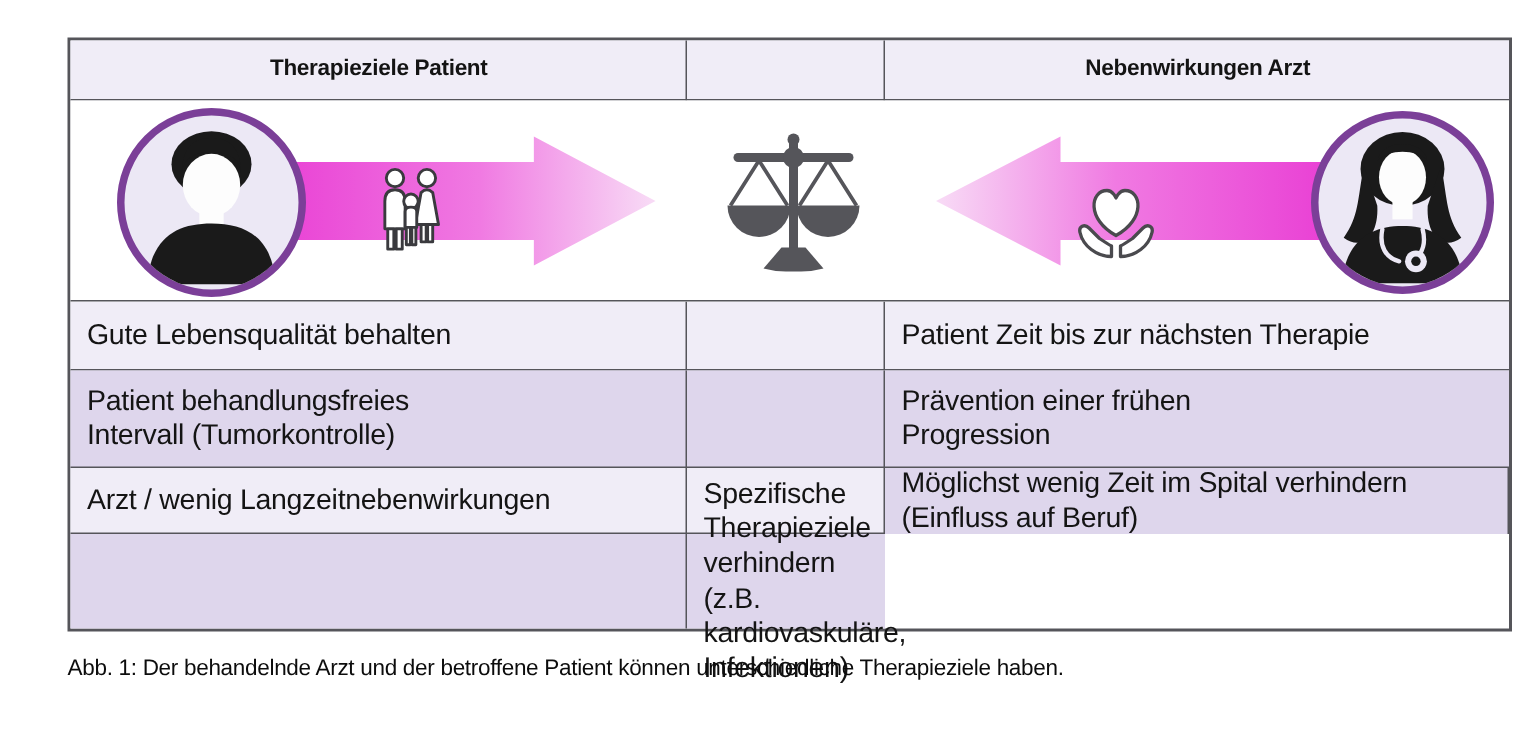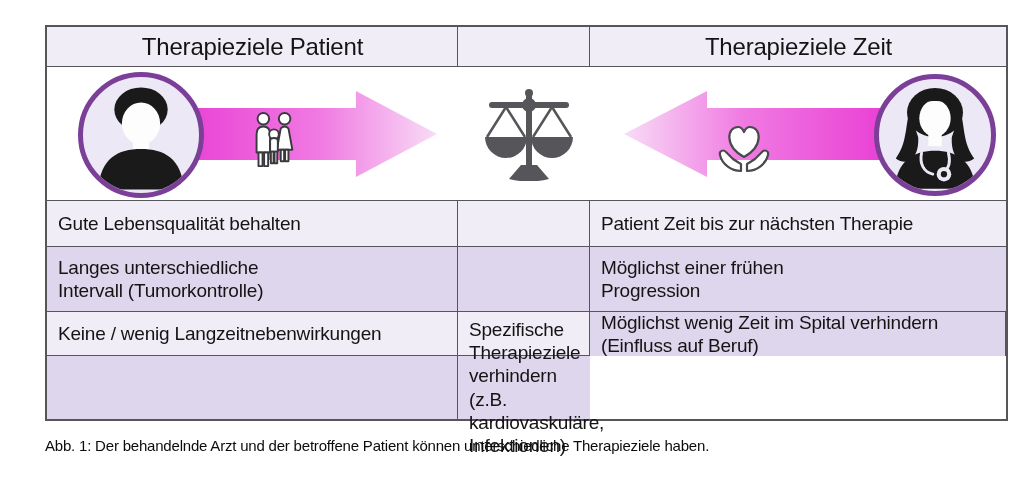--- a/index.html
+++ b/index.html
@@ -20,21 +20,21 @@
     grid-template-rows:40px 134px 46px 65px 44px 63px;
     border:2px solid var(--border);
     background:#fff;
   }
   .cell{
     display:flex;align-items:center;
     font-size:19px;letter-spacing:-0.2px;line-height:1.22;
     white-space:pre-line;
     padding:2px 10px 2px 11px;
   }
-  .hdr{background:var(--row-light);justify-content:center;font-size:24px;}
+  .hdr{background:var(--row-light);justify-content:center;font-size:15px;font-weight:bold;}
   .light{background:var(--row-light);text-align:center;}
   .dark{background:var(--row-dark);}
   .br{border-right:1.5px solid var(--border);}
   .bb{border-bottom:1.5px solid var(--border);}
   .banner{
     grid-column:1 / -1;position:relative;background:#fff;
     border-bottom:1.5px solid var(--border);
   }
   .abs{position:absolute;}
   .avatar{
@@ -51,21 +51,21 @@
   }
 </style>
 </head>
 <body>
 
 <div class="page">
   <div class="tbl">
 
     <div class="cell hdr br bb">Therapieziele Patient</div>
     <div class="cell hdr br bb"></div>
-    <div class="cell hdr bb">Therapieziele Zeit</div>
+    <div class="cell hdr bb">Nebenwirkungen Arzt</div>
 
     <div class="banner">
 
       <svg class="abs" style="left:130px;top:21px;width:262px;height:92px;z-index:1" viewBox="0 0 268 92" preserveAspectRatio="none">
         <defs>
           <linearGradient id="lg1" x1="0" y1="0" x2="1" y2="0">
             <stop offset="0" stop-color="#e93ed4"></stop>
             <stop offset="0.55" stop-color="#f07ae2"></stop>
             <stop offset="1" stop-color="#f8dcf6"></stop>
           </linearGradient>
@@ -151,27 +151,27 @@
           <circle cx="58" cy="85" r="6.5" fill="#ece8f5"></circle>
           <circle cx="58" cy="85" r="2.8" fill="#1a1a1a"></circle>
         </svg>
       </div>
     </div>
 
     <div class="cell light br bb">Gute Lebensqualität behalten</div>
     <div class="cell light br bb"></div>
     <div class="cell light bb">Patient Zeit bis zur nächsten Therapie</div>
 
-    <div class="cell dark br bb">Langes unterschiedliche
+    <div class="cell dark br bb">Patient behandlungsfreies
 Intervall (Tumorkontrolle)</div>
     <div class="cell dark br bb"></div>
-    <div class="cell dark bb">Möglichst einer frühen
+    <div class="cell dark bb">Prävention einer frühen
 Progression</div>
 
-    <div class="cell light br bb">Keine / wenig Langzeitnebenwirkungen</div>
+    <div class="cell light br bb">Arzt / wenig Langzeitnebenwirkungen</div>
     <div class="cell light br bb"></div>
 
     <div class="cell dark br">Möglichst wenig Zeit im Spital verhindern
 (Einfluss auf Beruf)</div>
     <div class="cell dark br"></div>
     <div class="cell dark">Spezifische Therapieziele verhindern
 (z.B. kardiovaskuläre, Infektionen)</div>
   </div>
 
   <div class="caption">Abb. 1: Der behandelnde Arzt und der betroffene Patient können unterschiedliche Therapieziele haben.</div>

